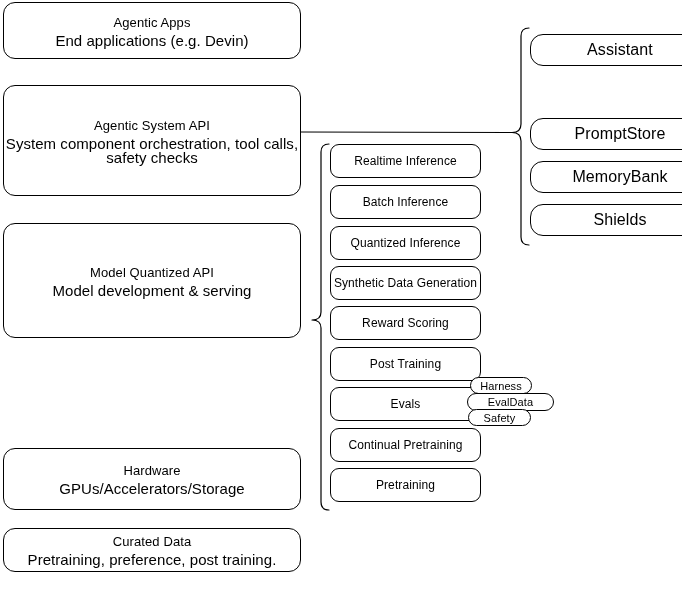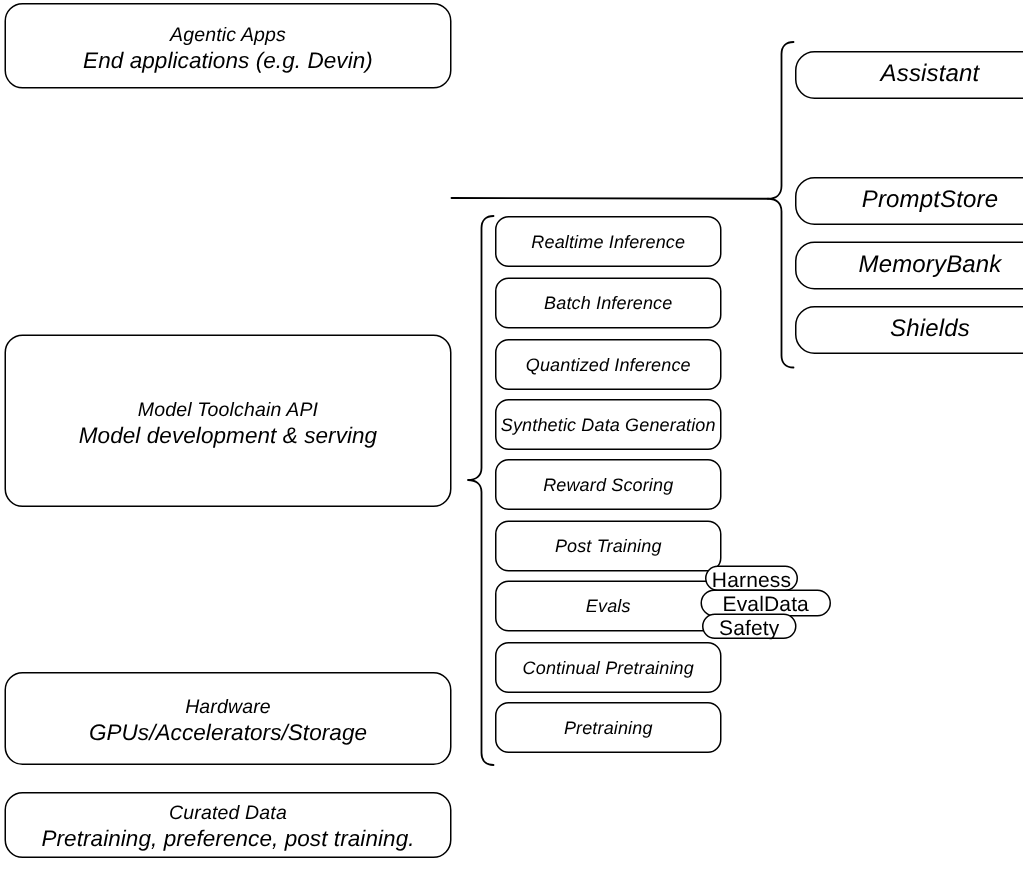--- a/index.html
+++ b/index.html
@@ -23,21 +23,20 @@
   .box {
     position: absolute;
     box-sizing: border-box;
     border: 1.2px solid #000000;
     background: #ffffff;
     display: flex;
     flex-direction: column;
     align-items: center;
     justify-content: center;
     text-align: center;
-    font-style: italic;
   }
   
   .layer {
     border-radius: 12px;
     left: 3px;
     width: 298px;
   }
   .layer .title {
     font-size: 13px;
     line-height: 17px;
@@ -70,21 +69,21 @@
   
   .pill {
     position: absolute;
     box-sizing: border-box;
     border: 1.2px solid #000000;
     background: #ffffff;
     border-radius: 14px;
     display: flex;
     align-items: center;
     justify-content: center;
-    font-size: 14px;
+    font-size: 11px;
     letter-spacing: .1px;
   }
   
   #overlay {
     position: absolute;
     left: 0;
     top: 0;
     width: 682px;
     height: 591px;
     pointer-events: none;
@@ -100,23 +99,27 @@
 </head>
 <body>
 
 <div id="canvas">
 
   <div class="box layer" style="top:2px; height:57px;">
     <div class="title">Agentic Apps</div>
     <div class="sub">End applications (e.g. Devin)</div>
   </div>
 
+  <div class="box layer" style="top:85px; height:111px;">
+    <div class="title">Agentic System API</div>
+    <div class="sub">System component orchestration, tool calls, safety checks</div>
+  </div>
 
   <div class="box layer" style="top:223px; height:115px;">
-    <div class="title">Model Toolchain API</div>
+    <div class="title">Model Quantized API</div>
     <div class="sub">Model development &amp; serving</div>
   </div>
 
 
   <div class="box layer" style="top:448px; height:62px;">
     <div class="title">Hardware</div>
     <div class="sub">GPUs/Accelerators/Storage</div>
   </div>
 
   <div class="box layer" style="top:528px; height:44px;">

